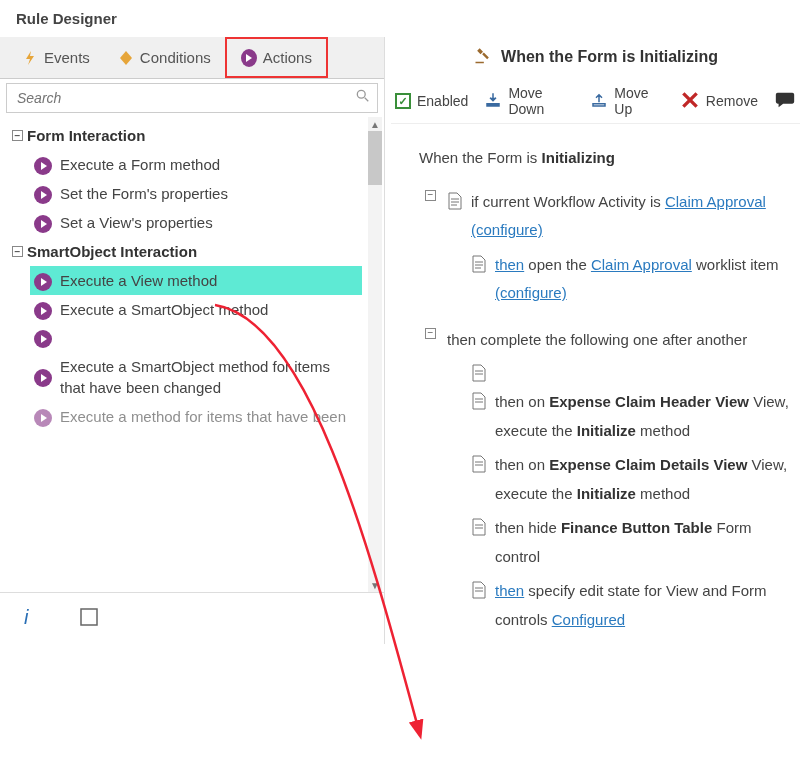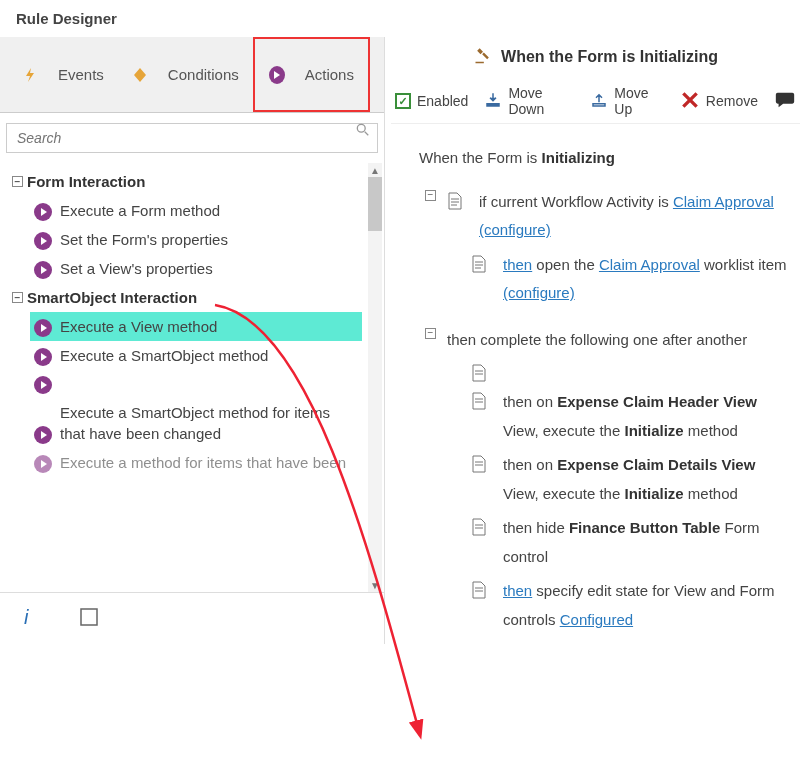--- a/index.html
+++ b/index.html
@@ -4,36 +4,36 @@
 <style>
 * { margin: 0; padding: 0; box-sizing: border-box; font-family: "Segoe UI", -apple-system, sans-serif; }
 body { width: 800px; height: 770px; background: #fff; color: #333; font-size: 14px; position: relative; }
 .page { display: flex; flex-direction: column; height: 644px; }
 .title-bar { padding: 10px 16px; font-weight: 600; font-size: 15px; color: #444; }
 .main-cols { display: flex; flex: 1; overflow: hidden; }
 .left-col { width: 385px; display: flex; flex-direction: column; border-right: 1px solid #ddd; }
 .right-col { flex: 1; display: flex; flex-direction: column; padding-left: 6px; position: relative; }
 
 .tabs { display: flex; background: #f0f0f0; border-bottom: 1px solid #ccc; padding: 0 8px; }
-.tab { display: flex; align-items: center; gap: 20px; padding: 27px 14px; font-size: 15px; color: #555; cursor: pointer; }
+.tab { display: flex; align-items: center; gap: 6px; padding: 10px 14px; font-size: 15px; color: #555; cursor: pointer; }
 .tab .tab-icon { display: inline-flex; align-items: center; justify-content: center; width: 16px; height: 16px; }
 .tab.highlighted { border: 2px solid #e33; }
 
-.search-wrap { position: relative; padding: 10px 6px; }
+.search-wrap { position: relative; padding: 4px 6px; }
 .search-wrap input { width: 100%; padding: 6px 30px 6px 10px; border: 1px solid #ccc; font-size: 14px; font-style: italic; color: #999; }
 .search-wrap .search-icon { position: absolute; right: 14px; top: 10px; color: #999; }
 
 .tree-area { flex: 1; overflow: hidden; position: relative; }
 .tree-scroll { position: absolute; top:0; left:0; right:18px; bottom:0; overflow:hidden; }
 .tree { padding: 4px 4px 4px 12px; }
 .tree-group { margin-bottom: 6px; }
 .group-hdr { display: flex; align-items: center; gap: 4px; font-weight: 600; font-size: 15px; color: #333; margin: 6px 0; cursor: pointer; }
 .exp-toggle { width: 11px; height: 11px; border: 1px solid #888; display: inline-flex; align-items: center; justify-content: center; font-size: 10px; line-height: 1; color: #555; }
 .tree-items { padding-left: 18px; }
-.tree-item { display: flex; align-items: flex-end; gap: 8px; padding: 4px 4px; font-size: 15px; color: #444; cursor: pointer; line-height: 1.4; }
+.tree-item { display: flex; align-items: center; gap: 8px; padding: 4px 4px; font-size: 15px; color: #444; cursor: pointer; line-height: 1.4; }
 .tree-item .item-icon { flex-shrink: 0; width: 18px; height: 18px; margin-top: 2px; }
 .tree-item.sel { background: #5eead4; }
 
 .vscroll { position:absolute; right:2px; top:0; bottom:0; width:14px; background:#f3f3f3; }
 .vscroll .up, .vscroll .down { width:14px; height:14px; display:flex; align-items:center; justify-content:center; color:#777; font-size:10px; cursor:pointer; }
 .vscroll .thumb { position:absolute; width:14px; background:#c8c8c8; }
 
 .info-row { display: flex; align-items: center; gap: 40px; padding: 14px 20px; border-top: 1px solid #ddd; }
 .info-row svg { cursor: pointer; }
 
@@ -43,21 +43,21 @@
 .tbtn { display: flex; align-items: center; gap: 6px; font-size: 14px; color: #444; cursor: pointer; }
 .tbtn svg { width: 18px; height: 18px; }
 .badge-enabled { display: inline-flex; width: 16px; height: 16px; border: 2px solid #3a8f3a; align-items:center; justify-content:center; color:#3a8f3a; font-size:11px; font-weight:700; }
 .tbtn.remove svg { width:20px; height:20px; }
 
 .rule-body { padding: 20px 8px 10px 34px; overflow: hidden; font-size: 15px; color: #444; line-height: 1.9; position:relative; flex:1; }
 .rule-root > .line1 { margin-left: -6px; }
 
 .if-block { position: relative; margin-top: 12px; padding-left: 22px; }
 .if-block .exp { position: absolute; left: 0; top: 5px; }
-.rule-line { display: flex; align-items: flex-start; gap: 16px; padding: 3px 0; flex-wrap: wrap; }
+.rule-line { display: flex; align-items: flex-start; gap: 8px; padding: 3px 0; flex-wrap: wrap; }
 .rule-icon { flex-shrink: 0; width: 16px; height: 18px; display:inline-flex; align-items:center; justify-content:center; margin-top:4px; }
 .rule-text { flex: 1; min-width: 0; }
 .sub-lines { padding-left: 24px; }
 .link { color: #2a7abf; text-decoration: underline; text-decoration-color: #2a7abf; cursor:pointer; }
 .bold { font-weight:600; color:#333; }
 .then-block { position: relative; margin-top: 12px; padding-left: 22px; }
 .then-block .exp { position: absolute; left: 0; top: 5px; }
 
 .arrow-svg { position: absolute; top: 0; left: 0; pointer-events: none; }
 

